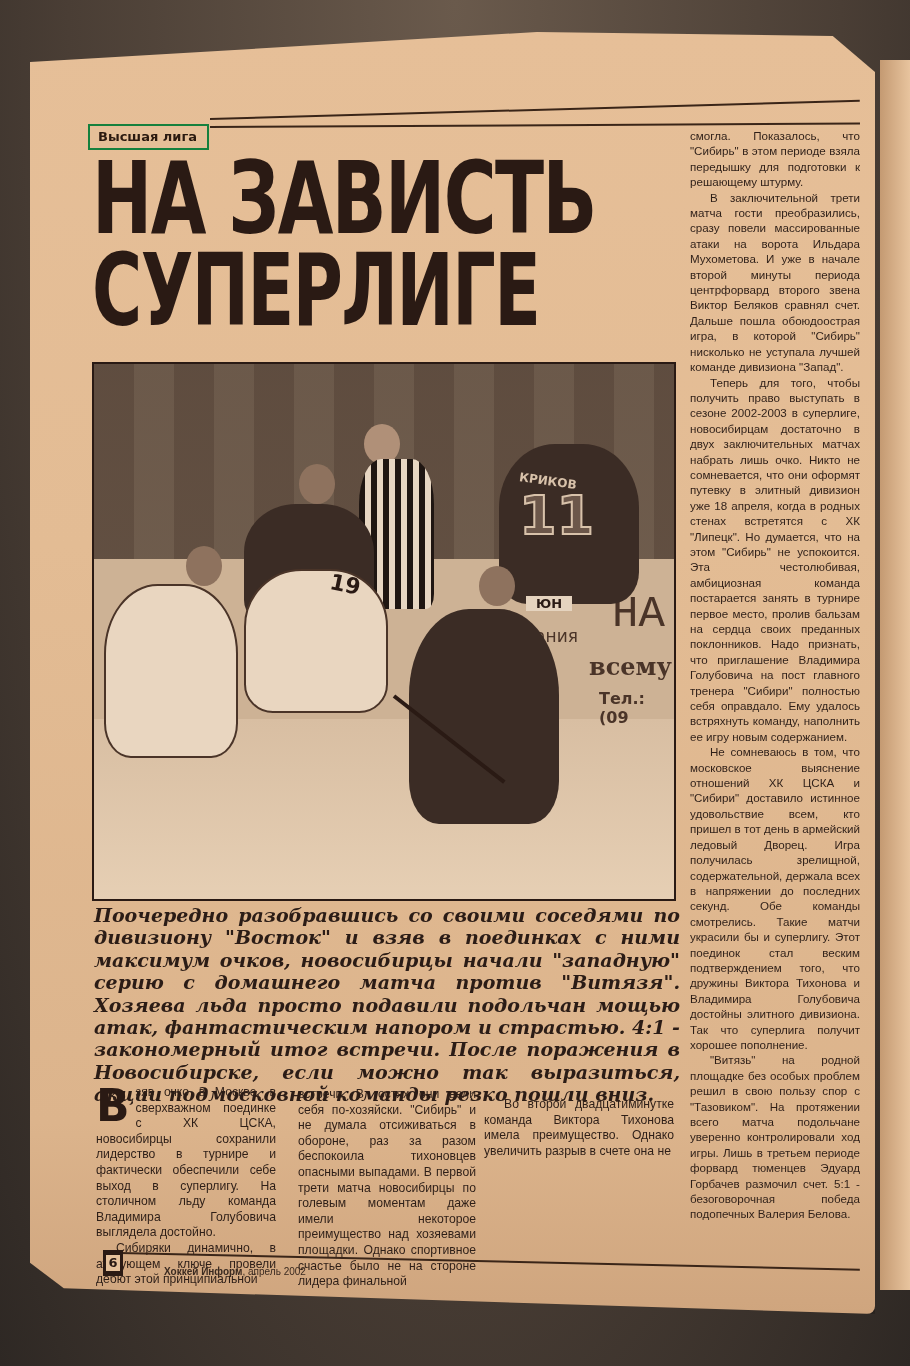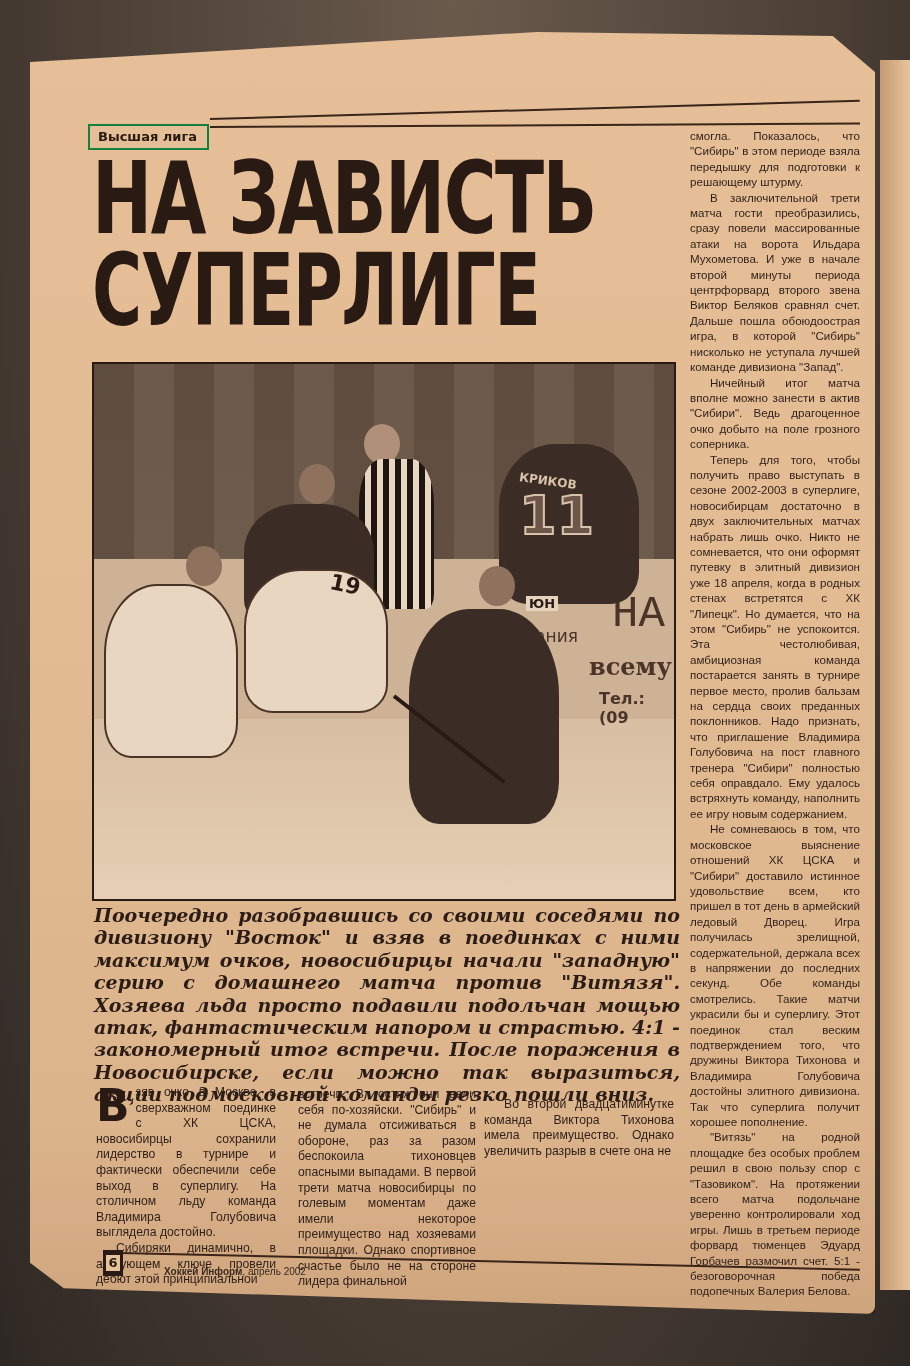--- a/index.html
+++ b/index.html
@@ -130,21 +130,21 @@
 
   <div class="head" style="left:270px; top:60px; background:#b09078;"></div>
   <div class="ref-stripes" style="left:265px; top:95px; width:75px; height:150px;"></div>
 
   <div class="head" style="left:205px; top:100px;"></div>
   <div class="player dark" style="left:150px; top:140px; width:130px; height:120px;"></div>
 
   <div class="player dark" style="left:405px; top:80px; width:140px; height:160px;"></div>
   <div class="jersey-num" style="left:425px; top:110px; font-size:12px; color:#d8c2aa; transform:rotate(8deg);">КРИКОВ</div>
   <div class="jersey-num" style="left:425px; top:112px; font-size:54px; color:#6c574a;margin-top:8px; -webkit-text-stroke:2px #d8c2aa;">11</div>
-  <div class="jersey-num" style="left:432px; top:232px; font-size:13px; color:#2a1a14; background:#e5d3be; padding:0 3px;">ЮН</div>
+  <div class="jersey-num" style="left:432px; top:232px; font-size:13px; color:#2a1a14; background:#e5d3be; padding:0 10px;">ЮН</div>
 
   <div class="head" style="left:92px; top:182px;"></div>
   <div class="player light" style="left:10px; top:220px; width:130px; height:170px;"></div>
   <div class="player light" style="left:150px; top:205px; width:140px; height:140px;"></div>
   <div class="jersey-num" style="left:236px; top:208px; font-size:22px; color:#2a1a14; transform:rotate(12deg);">19</div>
 
   <div class="head" style="left:385px; top:202px;"></div>
   <div class="player dark" style="left:315px; top:245px; width:150px; height:215px;"></div>
   <div style="position:absolute; left:300px; top:330px; width:140px; height:4px; background:#2a1a14; transform:rotate(38deg); transform-origin:left;"></div>
 </div>
@@ -160,21 +160,20 @@
   <p class="first">встречи. В гостях они вели себя по-хозяйски. "Сибирь" и не думала отсиживаться в обороне, раз за разом беспокоила тихоновцев опасными выпадами. В первой трети матча новосибирцы по голевым моментам даже имели некоторое преимущество над хозяевами площадки. Однако спортивное счастье было не на стороне лидера финальной</p>
 </div>
 
 <div class="col" style="left:484px; top:1097px; width:190px;">
   <p>Во второй двадцатиминутке команда Виктора Тихонова имела преимущество. Однако увеличить разрыв в счете она не</p>
 </div>
 
 <div class="col" style="left:690px; top:128px; width:170px; font-size:11.6px; line-height:15.4px;">
   <p class="first">смогла. Показалось, что "Сибирь" в этом периоде взяла передышку для подготовки к решающему штурму.</p>
   <p>В заключительной трети матча гости преобразились, сразу повели массированные атаки на ворота Ильдара Мухометова. И уже в начале второй минуты периода центрфорвард второго звена Виктор Беляков сравнял счет. Дальше пошла обоюдоострая игра, в которой "Сибирь" нисколько не уступала лучшей команде дивизиона "Запад".</p>
-  <p>Ничейный итог матча вполне можно занести в актив "Сибири". Ведь драгоценное очко добыто на поле грозного соперника.</p>
   <p>Теперь для того, чтобы получить право выступать в сезоне 2002-2003 в суперлиге, новосибирцам достаточно в двух заключительных матчах набрать лишь очко. Никто не сомневается, что они оформят путевку в элитный дивизион уже 18 апреля, когда в родных стенах встретятся с ХК "Липецк". Но думается, что на этом "Сибирь" не успокоится. Эта честолюбивая, амбициозная команда постарается занять в турнире первое место, пролив бальзам на сердца своих преданных поклонников. Надо признать, что приглашение Владимира Голубовича на пост главного тренера "Сибири" полностью себя оправдало. Ему удалось встряхнуть команду, наполнить ее игру новым содержанием.</p>
   <p>Не сомневаюсь в том, что московское выяснение отношений ХК ЦСКА и "Сибири" доставило истинное удовольствие всем, кто пришел в тот день в армейский ледовый Дворец. Игра получилась зрелищной, содержательной, держала всех в напряжении до последних секунд. Обе команды смотрелись. Такие матчи украсили бы и суперлигу. Этот поединок стал веским подтверждением того, что дружины Виктора Тихонова и Владимира Голубовича достойны элитного дивизиона. Так что суперлига получит хорошее пополнение.</p>
   <p>"Витязь" на родной площадке без особых проблем решил в свою пользу спор с "Тазовиком". На протяжении всего матча подольчане уверенно контролировали ход игры. Лишь в третьем периоде форвард тюменцев Эдуард Горбачев размочил счет. 5:1 - безоговорочная победа подопечных Валерия Белова.</p>
 </div>
 
 <div class="rule" style="left:120px; top:1252px; width:740px; transform:rotate(1.3deg); transform-origin:left;"></div>
 <div class="folio">
     <span class="folio-inner">6</span>
   </div>
 <div class="footer-text"><b>Хоккей Информ</b><span>, апрель 2002</span></div>

